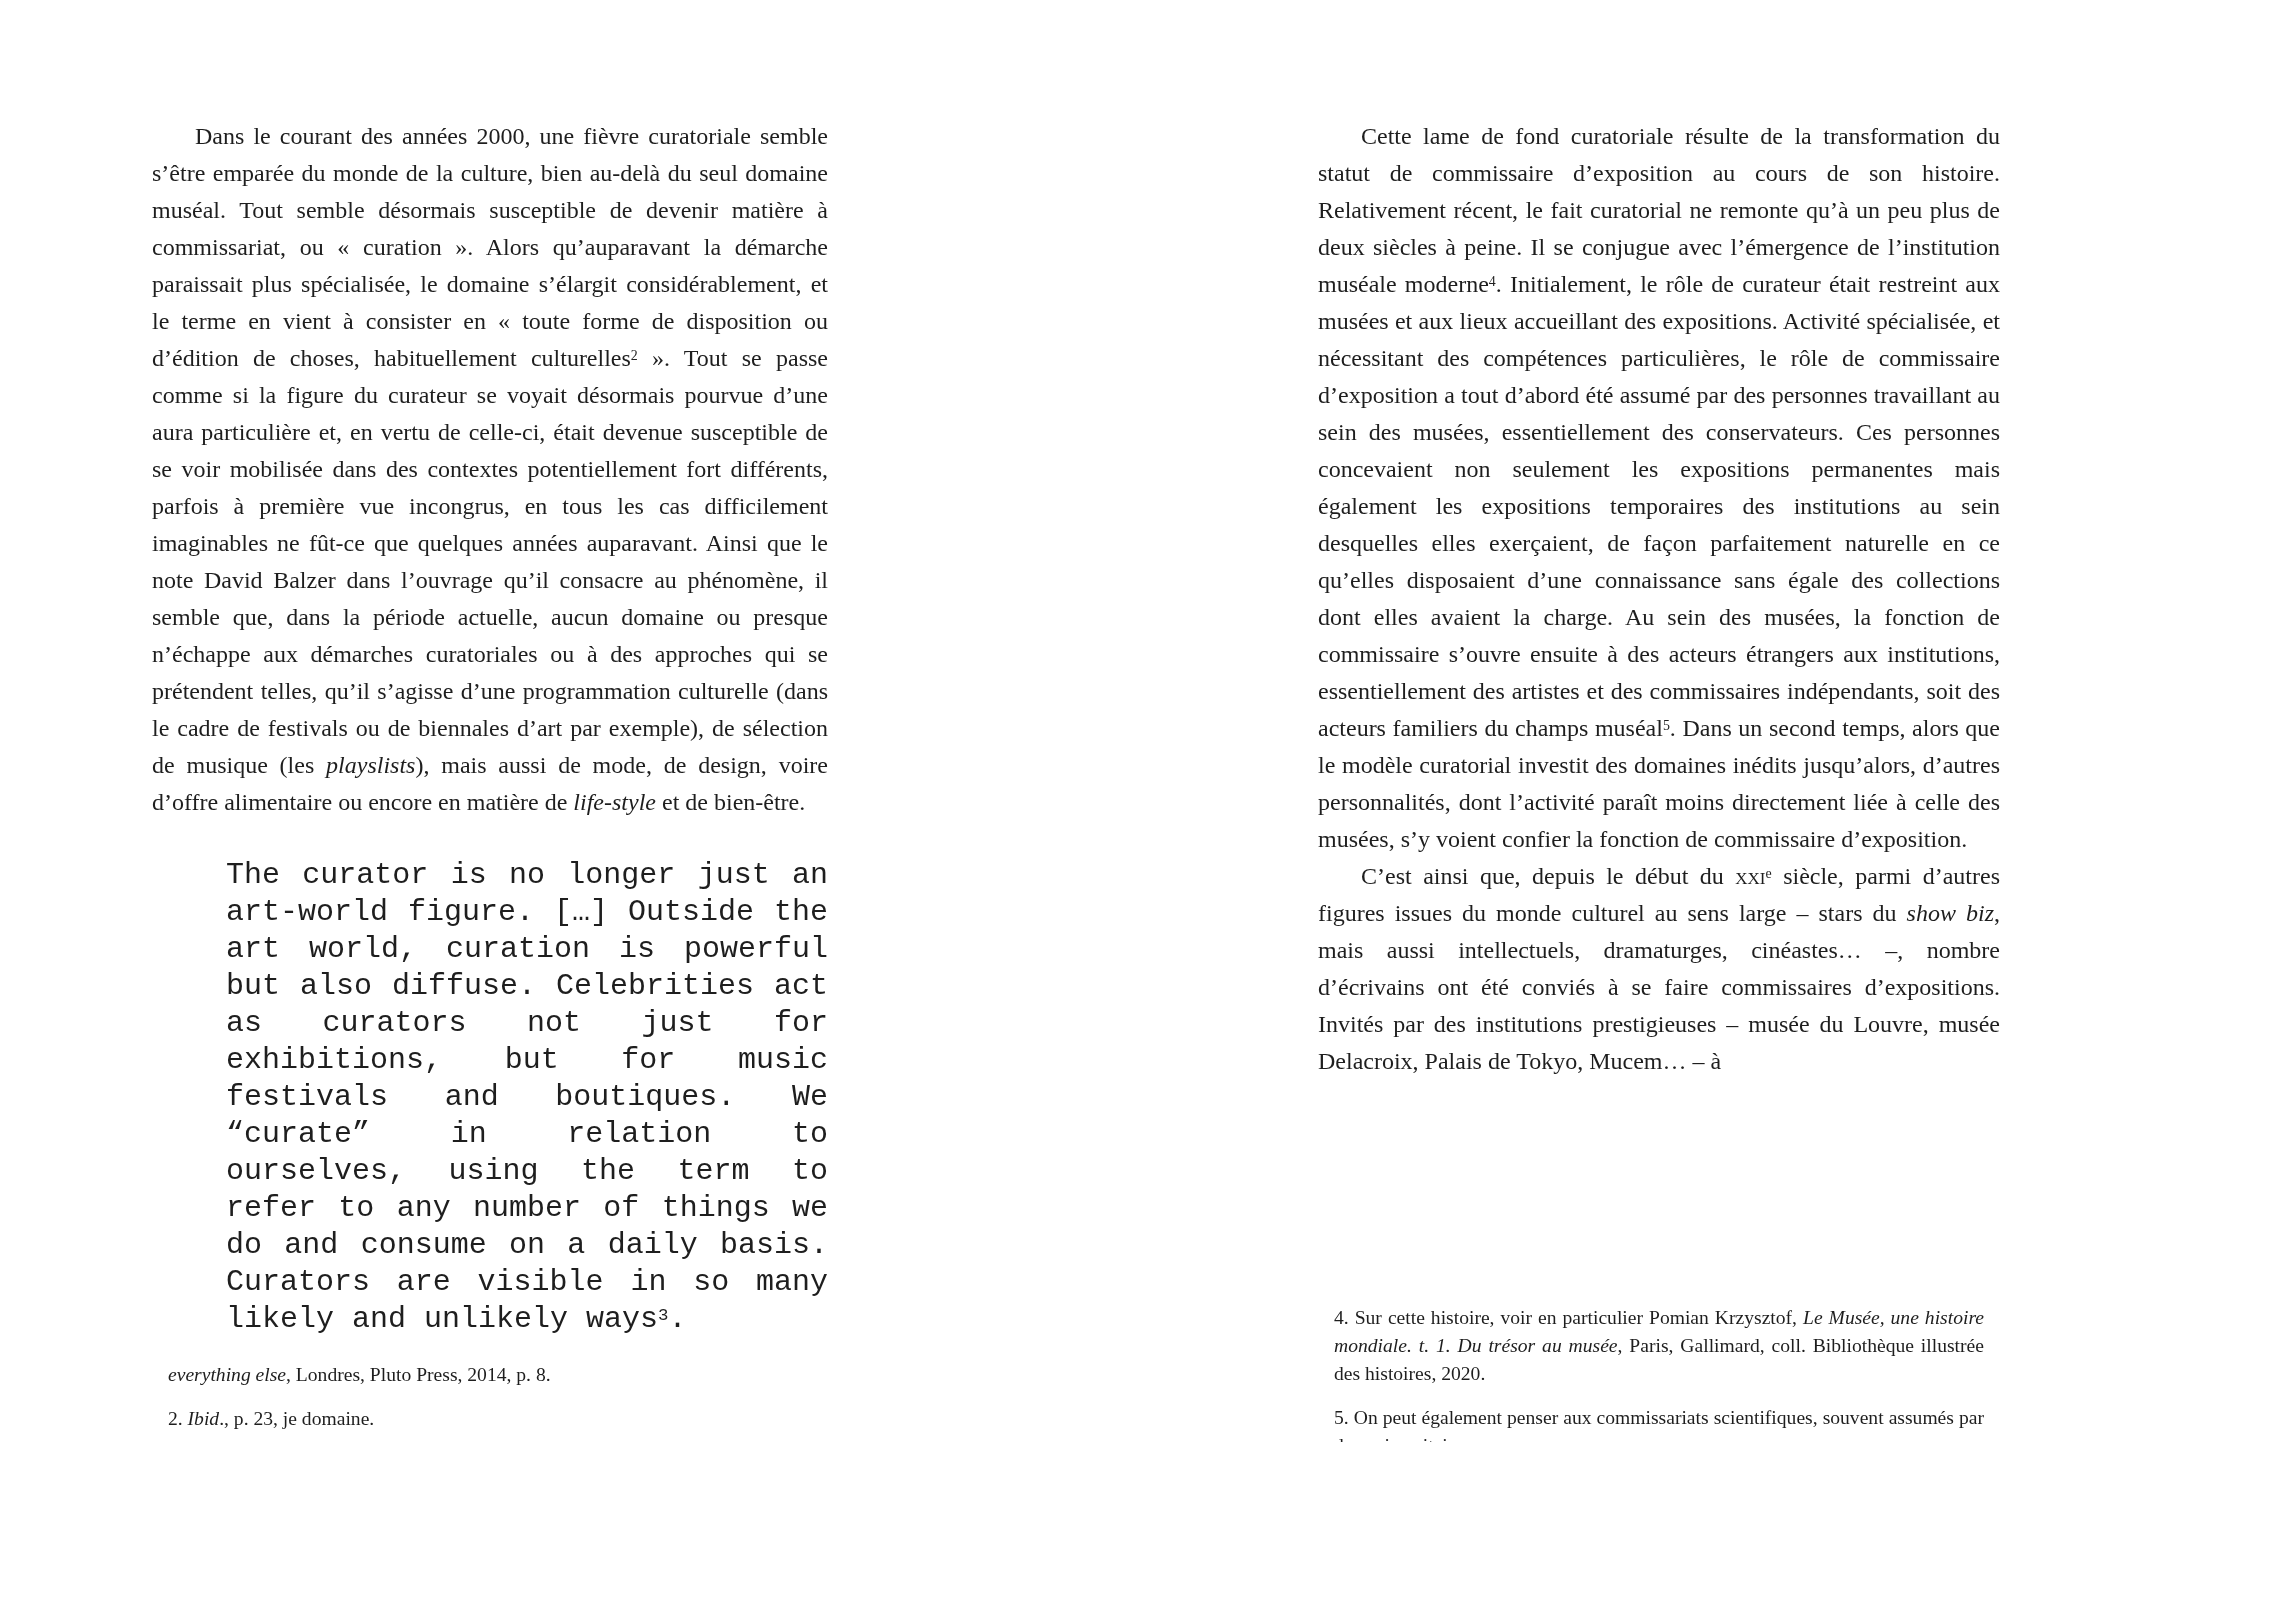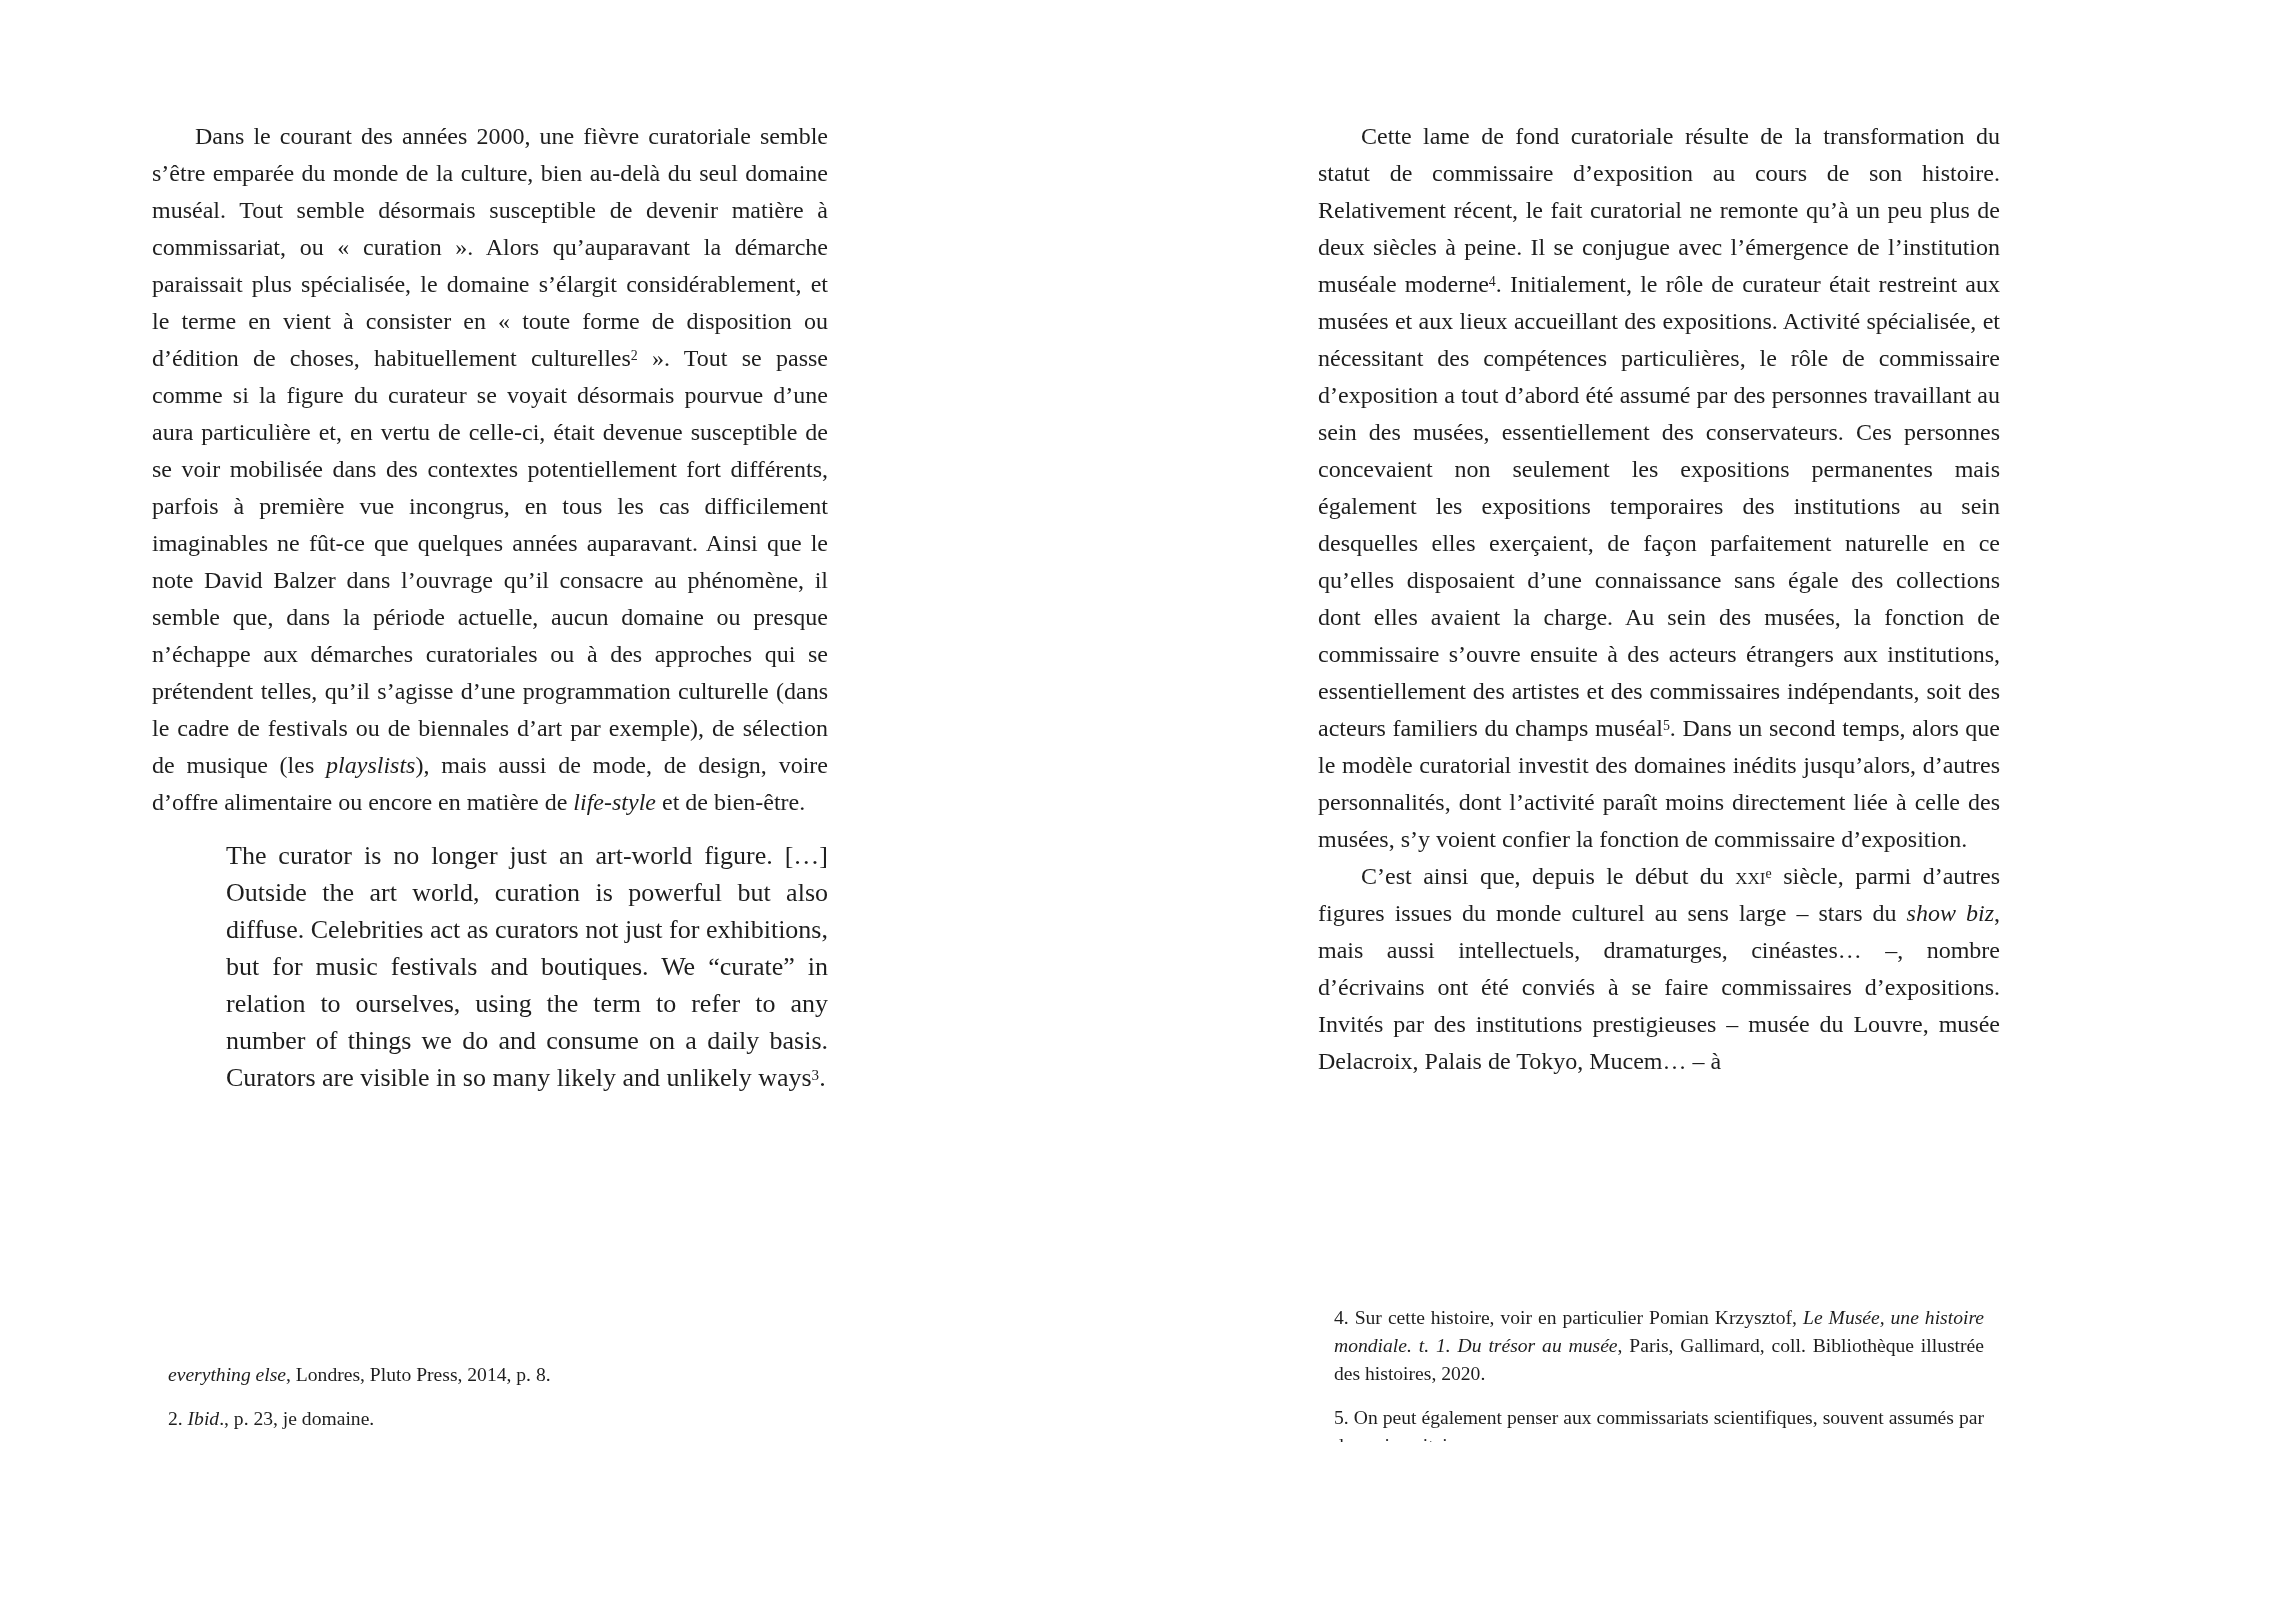--- a/index.html
+++ b/index.html
@@ -29,25 +29,26 @@
 
   p.body-para {
     margin: 0;
     font-size: 24px;
     line-height: 37px;
     text-indent: 43px;
     text-align: justify;
   }
 
   blockquote.quote {
-    margin: 16px 0 0 74px;
+    margin: 36px 0 0 74px;
     padding: 0;
-    font-size: 26px;
+    font-size: 30px;
     line-height: 37px;
     text-align: justify;
+    font-family: Liberation Mono, monospace;
   }
 
   .footnotes {
     position: absolute;
     font-size: 19.6px;
     line-height: 28px;
     text-align: justify;
   }
   .footnotes-left  { left: 152px; top: 1345px; width: 676px; }
   .footnotes-right { left: 176px; top: 1288px; width: 682px; }

